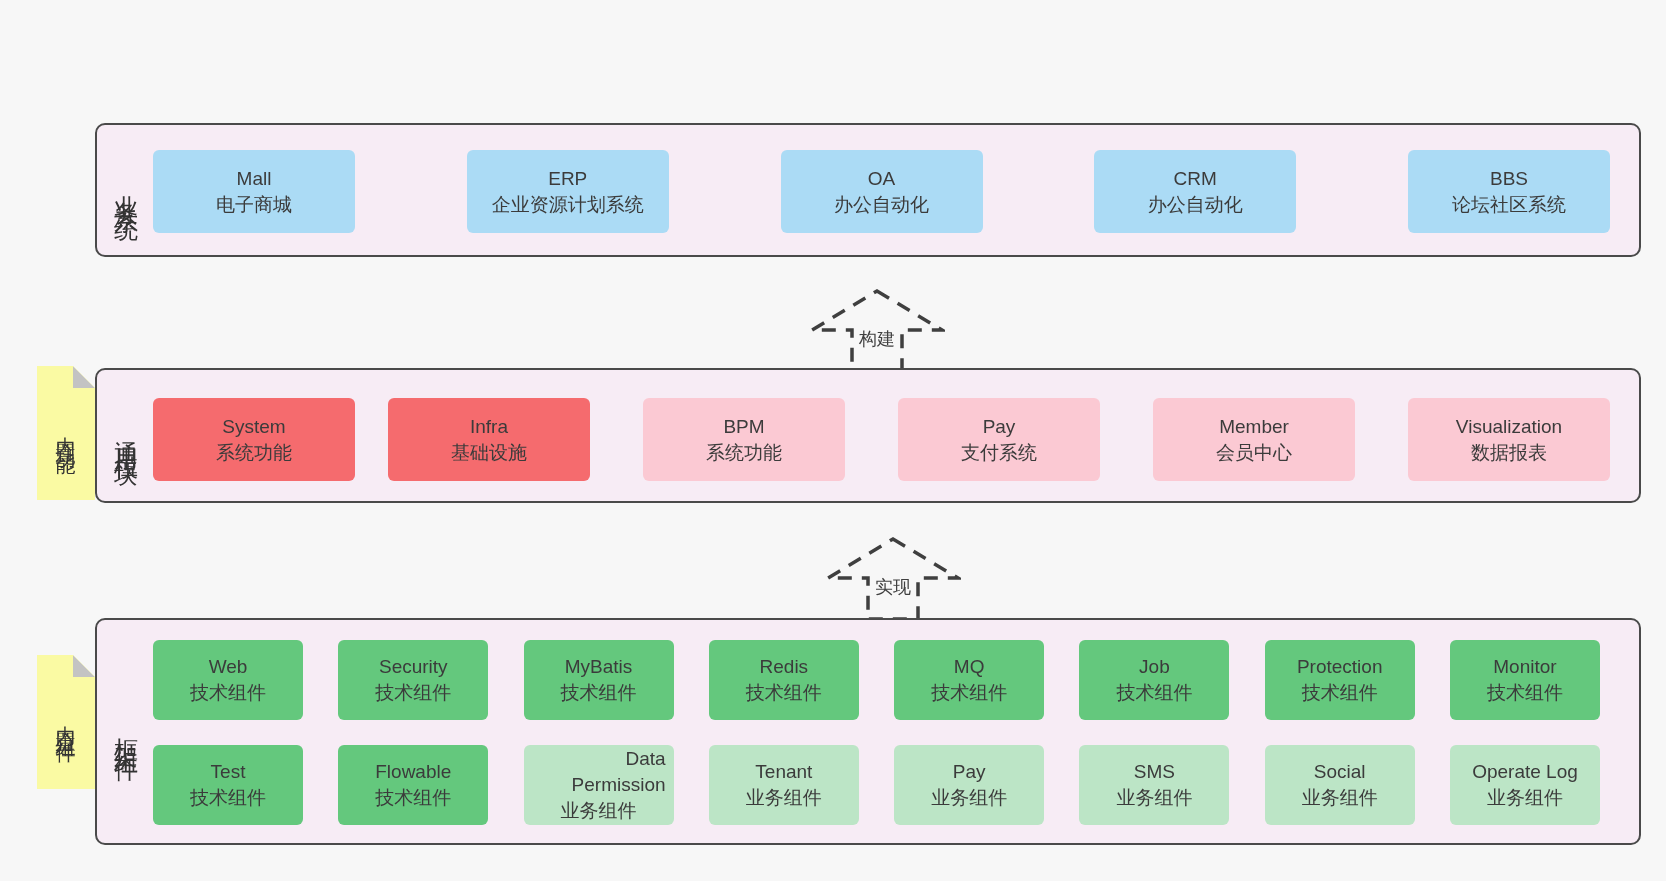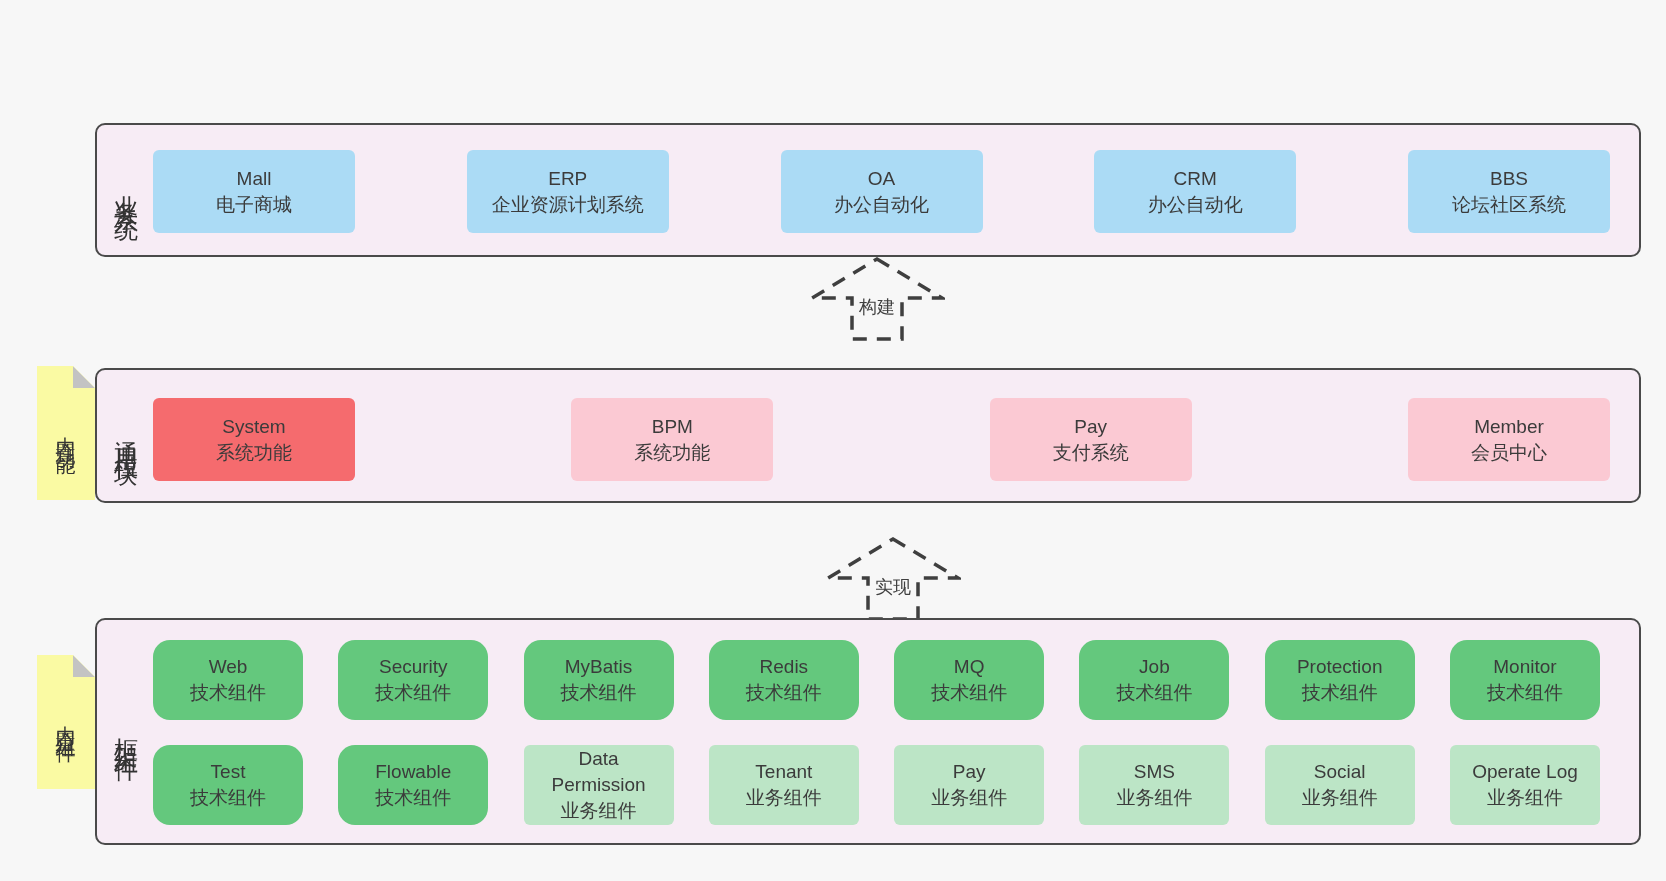--- a/index.html
+++ b/index.html
@@ -29,45 +29,45 @@
     font-size:24px; letter-spacing:7px; color:#333333; line-height:1;
   }
   .box-row { position:absolute; left:56px; display:flex; justify-content:space-between; }
   .row-6 { width:1457px; }
   .row-6 .box { width:202px; height:83px; }
   .row-8 { width:1447px; }
   .row-8 .box { width:150px; height:80px; }
   .box {
     border-radius:6px; box-sizing:border-box; padding:0 8px;
     display:flex; flex-direction:column; justify-content:center; align-items:center;
-    text-align:center; font-size:19px; line-height:26px; color:var(--text,#3b3b3b);
+    text-align:right; font-size:19px; line-height:26px; color:var(--text,#3b3b3b);
   }
   .box.blue       { background:var(--blue,#abdbf5); }
   .box.red        { background:var(--red,#f56b6e); }
   .box.pink       { background:var(--pink,#fbc9d3);margin-left:20px; }
-  .box.green      { background:var(--green,#64c87d);border-radius:17px; }
+  .box.green      { background:var(--green,#64c87d); }
   .box.lightgreen { background:var(--light-green,#bce5c6); }
 
   .tag {
     position:absolute; left:37px; width:58px; height:134px;
     background:var(--tag-yellow,#fafaa3);
     clip-path:polygon(0 0, calc(100% - 22px) 0, 100% 22px, 100% 100%, 0 100%);
     display:flex; align-items:center; justify-content:center;
   }
   #tag-modules    { top:366px; }
   #tag-components { top:655px; }
   .tag .vtext { font-size:20px; letter-spacing:6px; }
   .tag-fold {
     position:absolute; top:0; right:0; width:22px; height:22px;
     background:var(--fold-gray,#c3c3c3);
     clip-path:polygon(0 0, 100% 100%, 0 100%);
   }
 
   .arrow-wrap { position:absolute; width:136px; height:86px; }
-  #arrow-build     { left:809px; top:256px;text-align:center; }
+  #arrow-build     { left:809px; top:288px;text-align:center; }
   #arrow-implement { left:825px; top:536px; }
   .arrow-wrap svg polygon {
     fill:none; stroke:var(--arrow,#3f3f3f); stroke-width:3.5;
     stroke-dasharray:14 10;
   }
   .arrow-label {
     position:absolute; left:50%; top:40px; transform:translateX(-50%);
     font-size:18px; color:var(--arrow,#3f3f3f); white-space:nowrap;
     background:var(--page-bg,#f7f7f7); line-height:22px;
   }
@@ -119,31 +119,39 @@
 
   <div class="layer" id="layer-modules">
     <div class="layer-label">
       <span class="vtext">通用模块</span>
     </div>
     <div class="box-row row-6" style="top:28px">
       <div class="box red">
         <span>System</span>
         <span>系统功能</span>
       </div>
+      <div class="box red">
+        <span>Infra</span>
+        <span>基础设施</span>
+      </div>
       <div class="box pink">
         <span>BPM</span>
         <span>系统功能</span>
       </div>
       <div class="box pink">
         <span>Pay</span>
         <span>支付系统</span>
       </div>
       <div class="box pink">
         <span>Member</span>
         <span>会员中心</span>
+      </div>
+      <div class="box pink">
+        <span>Visualization</span>
+        <span>数据报表</span>
       </div>
     </div>
   </div>
 
   <div class="arrow-wrap" id="arrow-implement">
     <svg width="136" height="86" viewBox="0 0 136 86">
       <polygon points="68,3 133,42 93,42 93,83 43,83 43,42 3,42"></polygon>
     </svg>
     <span class="arrow-label">实现</span>
   </div>

